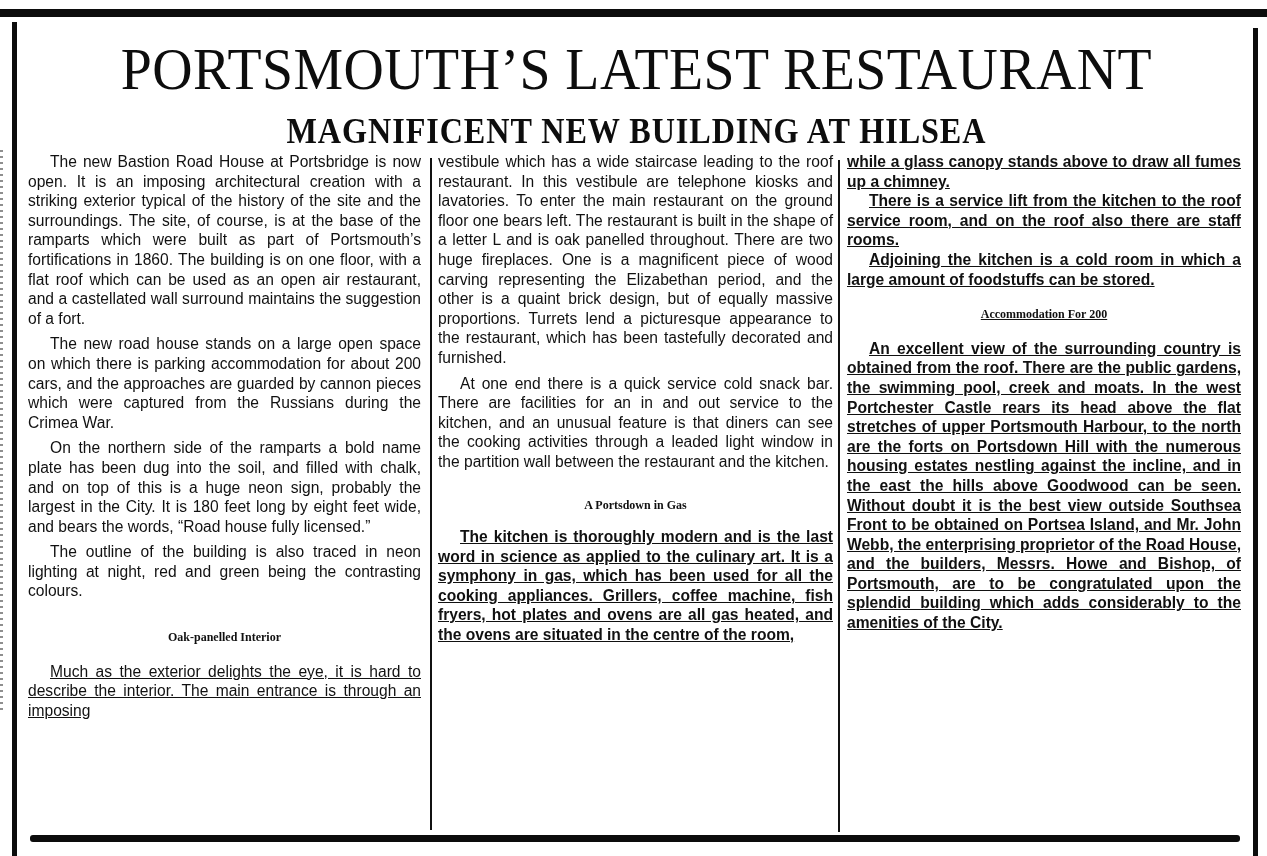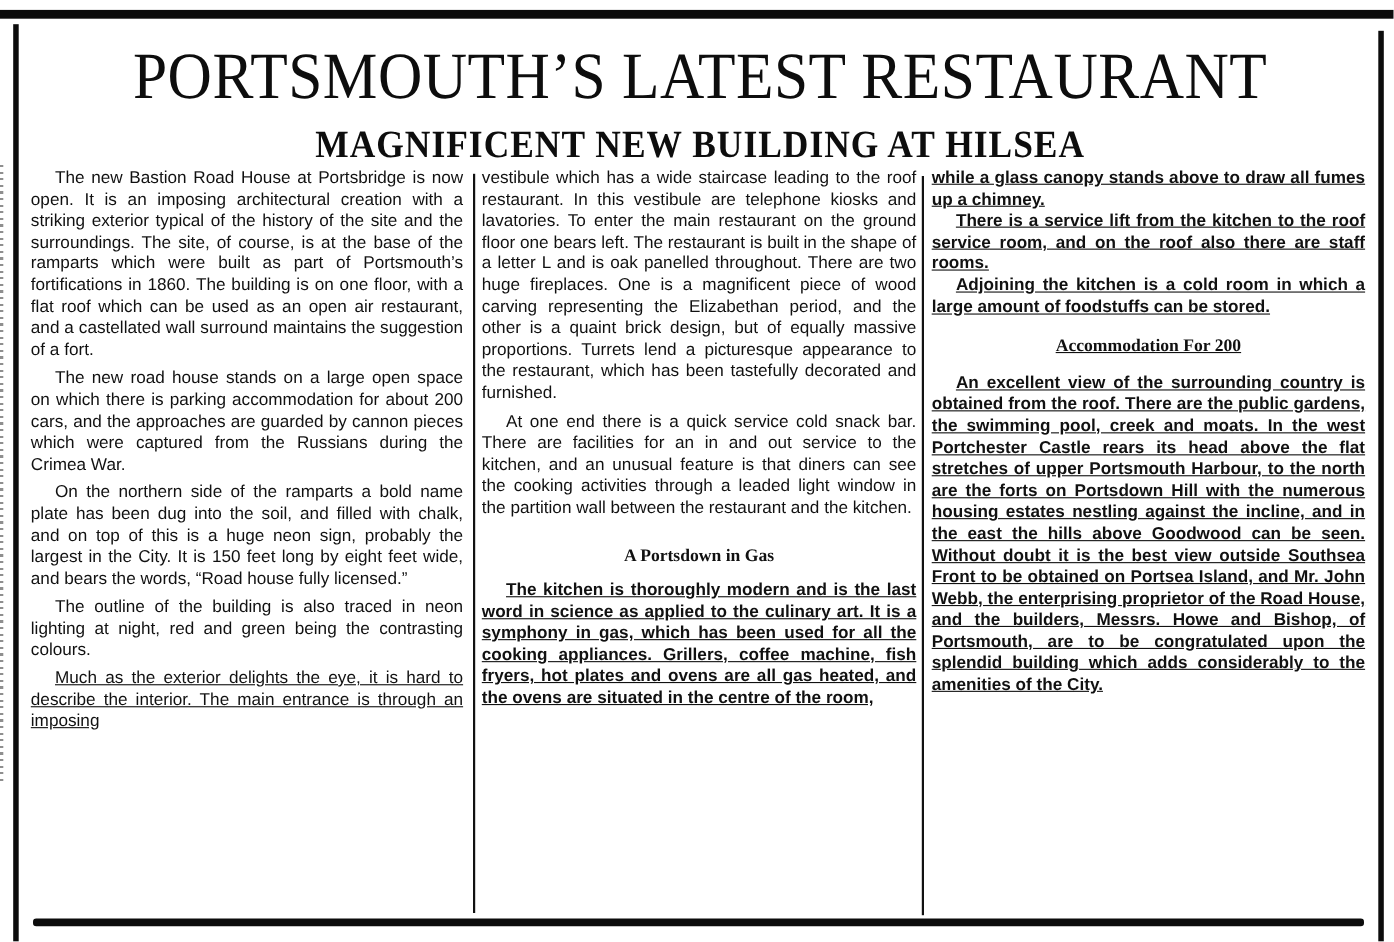--- a/index.html
+++ b/index.html
@@ -10,43 +10,44 @@
   .left-ticks { position:absolute; left:0; top:150px; width:3px; height:560px; background:repeating-linear-gradient(#444 0 2px, transparent 2px 6px); opacity:.6; }
   .headline { position:absolute; left:20px; top:36px; width:1233px; text-align:center; font-family:"Liberation Serif", serif; font-size:60px; line-height:66px; letter-spacing:0.5px; transform:scaleX(0.93); transform-origin:center; white-space:nowrap; color:#0d0d0d; }
   .subhead { position:absolute; left:20px; top:112px; width:1233px; text-align:center; font-family:"Liberation Serif", serif; font-weight:bold; font-size:35px; line-height:40px; letter-spacing:1px; transform:scaleX(0.92); transform-origin:center; white-space:nowrap; color:#0d0d0d; }
   .col { position:absolute; top:152px; font-size:15.6px; line-height:19.6px; text-align:justify; }
   .col1 { left:28px; width:393px; }
   .col2 { left:438px; width:395px; top:152px; }
   .col3 { left:847px; width:394px; }
   .col p { margin:0 0 6px 0; text-indent:22px; text-align-last:auto; }
   .col p.noindent { text-indent:0; }
   .col p.tight { margin-bottom:0; }
-  .col .sect-head { text-align:center; font-family:"Liberation Serif", serif; font-weight:bold; font-size:16px; margin:27px 0 14px 0; text-indent:0; }
+  .col .sect-head { text-align:center; font-family:"Liberation Serif", serif; font-weight:bold; font-size:12px; margin:27px 0 14px 0; text-indent:0; }
   .col1 p, .col1 .p { font-weight:normal; }
   .bold-text { font-weight:bold;text-decoration:underline; }
   .divider1 { position:absolute; left:430px; top:158px; width:2px; height:672px; background:#111; }
   .divider2 { position:absolute; left:838px; top:160px; width:2px; height:672px; background:#111; }
   .bottom-rule { position:absolute; left:30px; top:835px; width:1210px; height:7px; background:#0c0c0c; border-radius:3px; }
 </style>
 </head>
 <body>
 
 <div class="top-rule"></div>
 <div class="left-border"></div>
 <div class="right-border"></div>
 <div class="left-ticks"></div>
 
 <div class="headline">PORTSMOUTH’S LATEST RESTAURANT</div>
 <div class="subhead">MAGNIFICENT NEW BUILDING AT HILSEA</div>
 
 <div class="col col1">
   <p>The new Bastion Road House at Portsbridge is now open. It is an imposing architectural creation with a striking exterior typical of the history of the site and the surroundings. The site, of course, is at the base of the ramparts which were built as part of Portsmouth’s fortifications in 1860. The building is on one floor, with a flat roof which can be used as an open air restaurant, and a castellated wall surround maintains the suggestion of a fort.</p>
   <p>The new road house stands on a large open space on which there is parking accommodation for about 200 cars, and the approaches are guarded by cannon pieces which were captured from the Russians during the Crimea War.</p>
-  <p>On the northern side of the ramparts a bold name plate has been dug into the soil, and filled with chalk, and on top of this is a huge neon sign, probably the largest in the City. It is 150 feet long by eight feet wide, and bears the words, “Road house fully licensed.”</p>
+  <p>On the northern side of the ramparts a bold name plate has been dug into the soil, and filled with chalk, and on top of this is a huge neon sign, probably the largest in the City. It is 180 feet long by eight feet wide, and bears the words, “Road house fully licensed.”</p>
   <p>The outline of the building is also traced in neon lighting at night, red and green being the contrasting colours.</p>
+  <div class="sect-head">Oak-panelled Interior</div>
   <p class="bold-text tight">Much as the exterior delights the eye, it is hard to describe the interior. The main entrance is through an imposing</p>
 </div>
 
 <div class="divider1"></div>
 
 <div class="col col2">
   <p class="noindent">vestibule which has a wide staircase leading to the roof restaurant. In this vestibule are telephone kiosks and lavatories. To enter the main restaurant on the ground floor one bears left. The restaurant is built in the shape of a letter L and is oak panelled throughout. There are two huge fireplaces. One is a magnificent piece of wood carving representing the Elizabethan period, and the other is a quaint brick design, but of equally massive proportions. Turrets lend a picturesque appearance to the restaurant, which has been tastefully decorated and furnished.</p>
   <p>At one end there is a quick service cold snack bar. There are facilities for an in and out service to the kitchen, and an unusual feature is that diners can see the cooking activities through a leaded light window in the partition wall between the restaurant and the kitchen.</p>
   <div class="sect-head" style="margin-top:24px;margin-bottom:12px;">A Portsdown in Gas</div>
   <p class="bold-text tight">The kitchen is thoroughly modern and is the last word in science as applied to the culinary art. It is a symphony in gas, which has been used for all the cooking appliances. Grillers, coffee machine, fish fryers, hot plates and ovens are all gas heated, and the ovens are situated in the centre of the room,</p>

